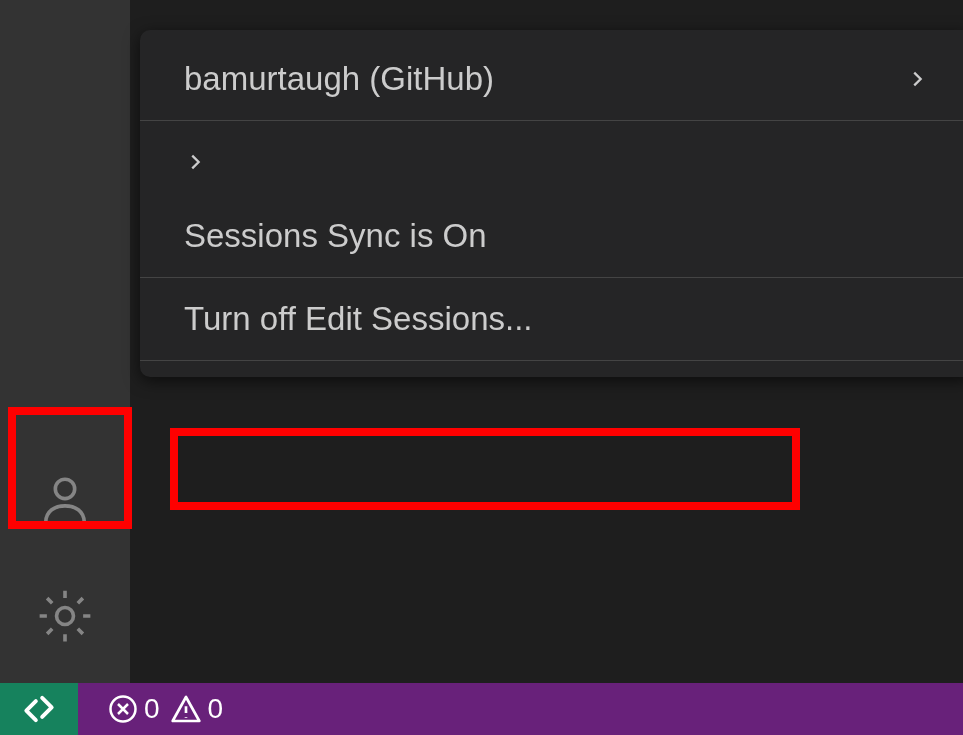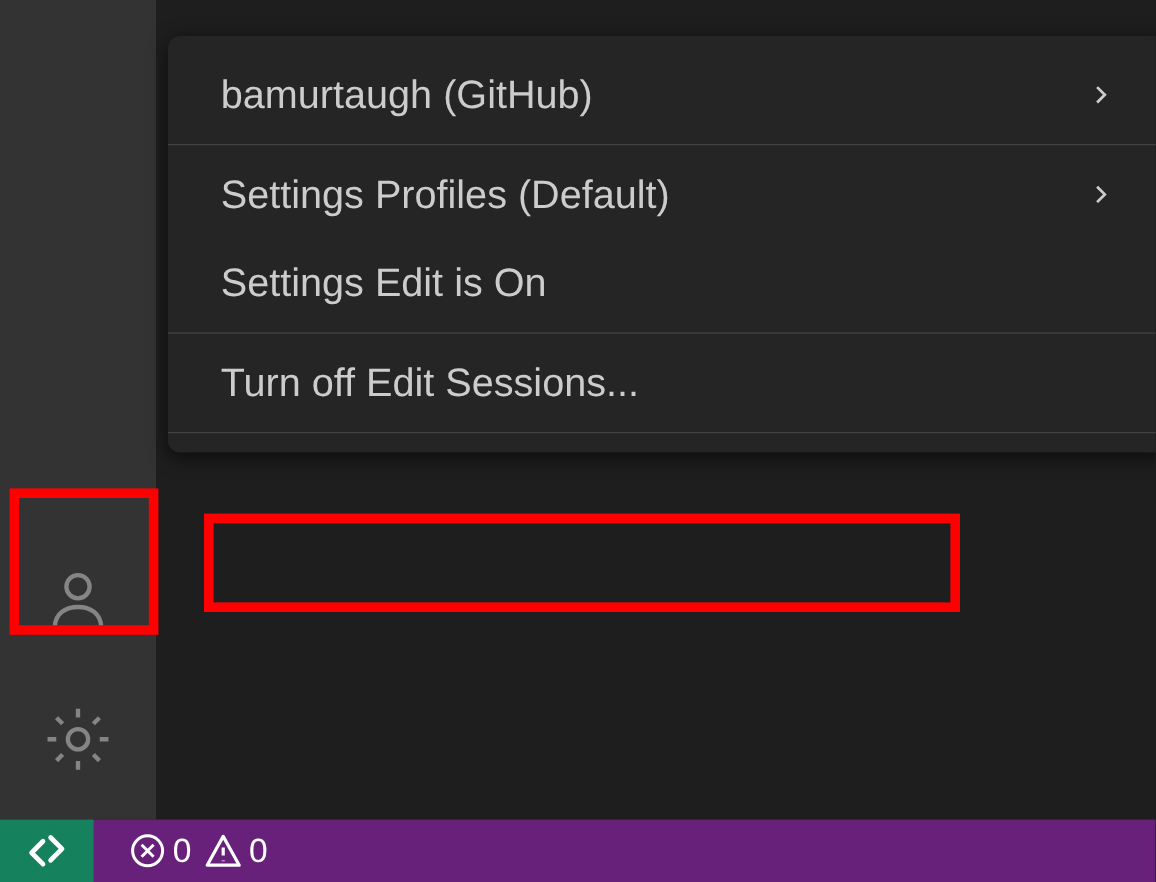--- a/index.html
+++ b/index.html
@@ -141,29 +141,28 @@
   <div class="menu-item">
     <span>bamurtaugh (GitHub)</span>
     <span class="chevron">
       <svg width="22" height="22" viewBox="0 0 24 24" fill="none" stroke="#cccccc" stroke-width="2.5">
           <path d="M9 5l7 7-7 7"></path>
         </svg>
     </span>
   </div>
   <div class="menu-separator"></div>
   <div class="menu-item">
-    <span>Settings Profiles (Default)</span>
     <span class="chevron">
       <svg width="22" height="22" viewBox="0 0 24 24" fill="none" stroke="#cccccc" stroke-width="2.5">
           <path d="M9 5l7 7-7 7"></path>
         </svg>
     </span>
   </div>
   <div class="menu-item">
-    <span>Settings Edit is On</span>
+    <span>Sessions Sync is On</span>
   </div>
   <div class="menu-separator"></div>
   <div class="menu-item">
     <span>Turn off Edit Sessions...</span>
   </div>
   <div class="menu-separator"></div>
 </div>
 
 <div class="menu-item-highlight"></div>
 

